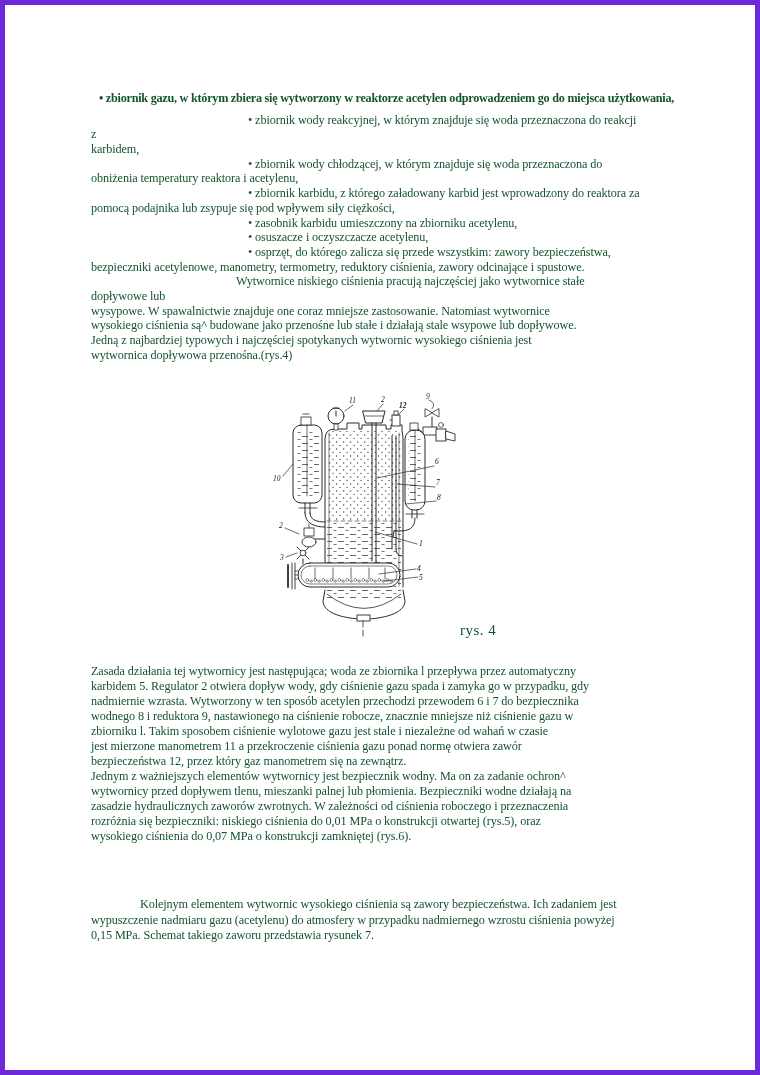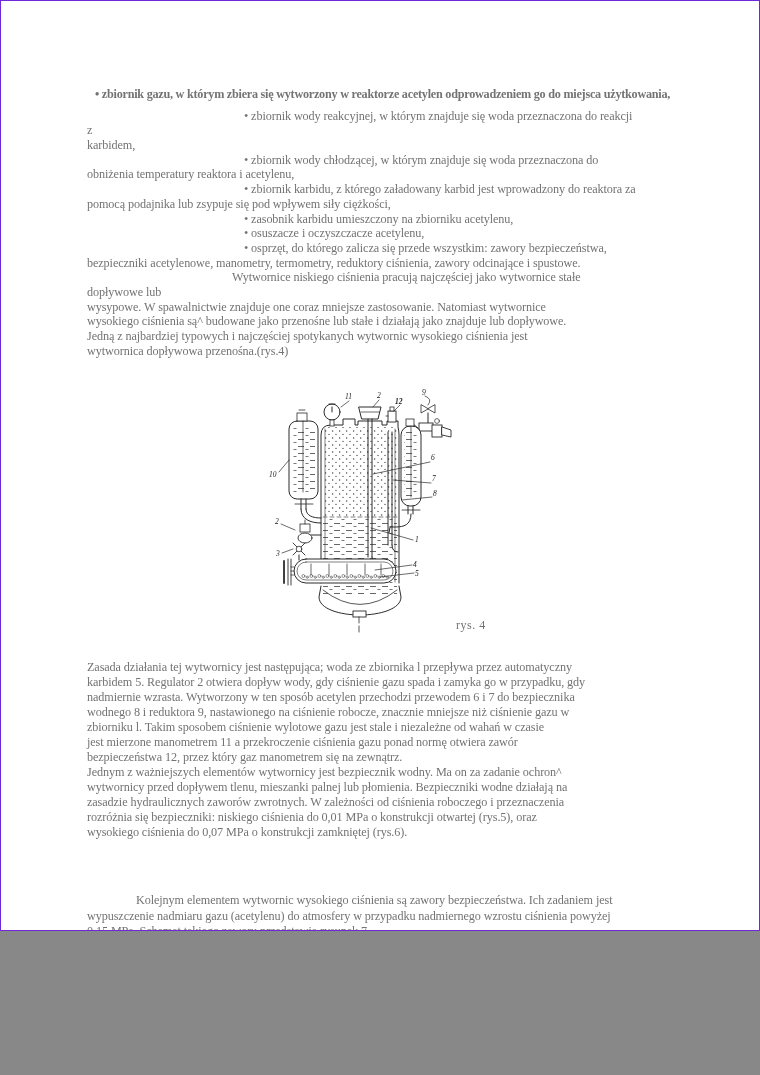--- a/index.html
+++ b/index.html
@@ -1,45 +1,45 @@
 <!DOCTYPE html>
 <html><head>
 <meta charset="utf-8">
 <style>
   html,body{margin:0;padding:0;background:#888;}
   .page{
     position:relative;
-    width:760px;height:931px;
+    width:760px;height:1075px;
     background:#ffffff;
     overflow:hidden;
     font-family:"Liberation Serif","DejaVu Serif",serif;
-    color:#737373;
+    color:#14532d;
     box-shadow:0 0 4px rgba(0,0,0,.3);
-    border:1px solid #6d28d9;
+    border:5px solid #6d28d9;
     box-sizing:border-box;
   }
   .block{position:absolute;left:86px;}
   .line{
     height:14.7px;
     font-size:12.2px;
     line-height:13.8px;
     white-space:nowrap;
     letter-spacing:-0.1px;
   }
   .bodyline{height:15px;}
   .closeline{height:15.5px;}
   .b0{font-weight:bold;padding-left:8px;letter-spacing:-0.25px;margin-bottom:7px;}
   .ind157{padding-left:157px;}
   .ind145{padding-left:145px;}
   .ind49{padding-left:49px;}
   .figure{position:absolute;left:260px;top:386px;width:200px;height:252px;text-align:right;}
   .figure svg{display:block;width:100%;height:100%;}
   .caption{
     position:absolute;left:455px;top:617px;
-    font-size:12px;letter-spacing:0.5px;
+    font-size:15px;letter-spacing:0.5px;
   }
   .lbl{
     font-family:"Liberation Serif","DejaVu Serif",serif;
     font-style:italic;font-size:7.5px;fill:#222;
   }
   .lblb{font-weight:bold;}
 </style>
 </head>
 <body>
 
@@ -54,21 +54,21 @@
     <div class="line">obniżenia temperatury reaktora i acetylenu,</div>
     <div class="line ind157">• zbiornik karbidu, z którego załadowany karbid jest wprowadzony do reaktora za</div>
     <div class="line">pomocą podajnika lub zsypuje się pod wpływem siły ciężkości,</div>
     <div class="line ind157">• zasobnik karbidu umieszczony na zbiorniku acetylenu,</div>
     <div class="line ind157">• osuszacze i oczyszczacze acetylenu,</div>
     <div class="line ind157">• osprzęt, do którego zalicza się przede wszystkim: zawory bezpieczeństwa,</div>
     <div class="line">bezpieczniki acetylenowe, manometry, termometry, reduktory ciśnienia, zawory odcinające i spustowe.</div>
     <div class="line ind145">Wytwornice niskiego ciśnienia pracują najczęściej jako wytwornice stałe</div>
     <div class="line">dopływowe lub</div>
     <div class="line">wysypowe. W spawalnictwie znajduje one coraz mniejsze zastosowanie. Natomiast wytwornice</div>
-    <div class="line">wysokiego ciśnienia są^ budowane jako przenośne lub stałe i działają jako znajduje lub dopływowe.</div>
+    <div class="line">wysokiego ciśnienia są^ budowane jako przenośne lub stałe i działają stale wsypowe lub dopływowe.</div>
     <div class="line">Jedną z najbardziej typowych i najczęściej spotykanych wytwornic wysokiego ciśnienia jest</div>
     <div class="line">wytwornica dopływowa przenośna.(rys.4)</div>
   </div>
 
   <div class="figure">
     <svg viewBox="0 0 200 252" fill="none" stroke="#2b2b2b" stroke-width="1" stroke-linecap="round">
       <defs>
         <pattern id="dots" width="7" height="7" patternUnits="userSpaceOnUse">
           <circle cx="1.6" cy="2" r="0.75" fill="#4a4a4a" stroke="none"></circle>
           <circle cx="5" cy="5.4" r="0.7" fill="#4a4a4a" stroke="none"></circle>

